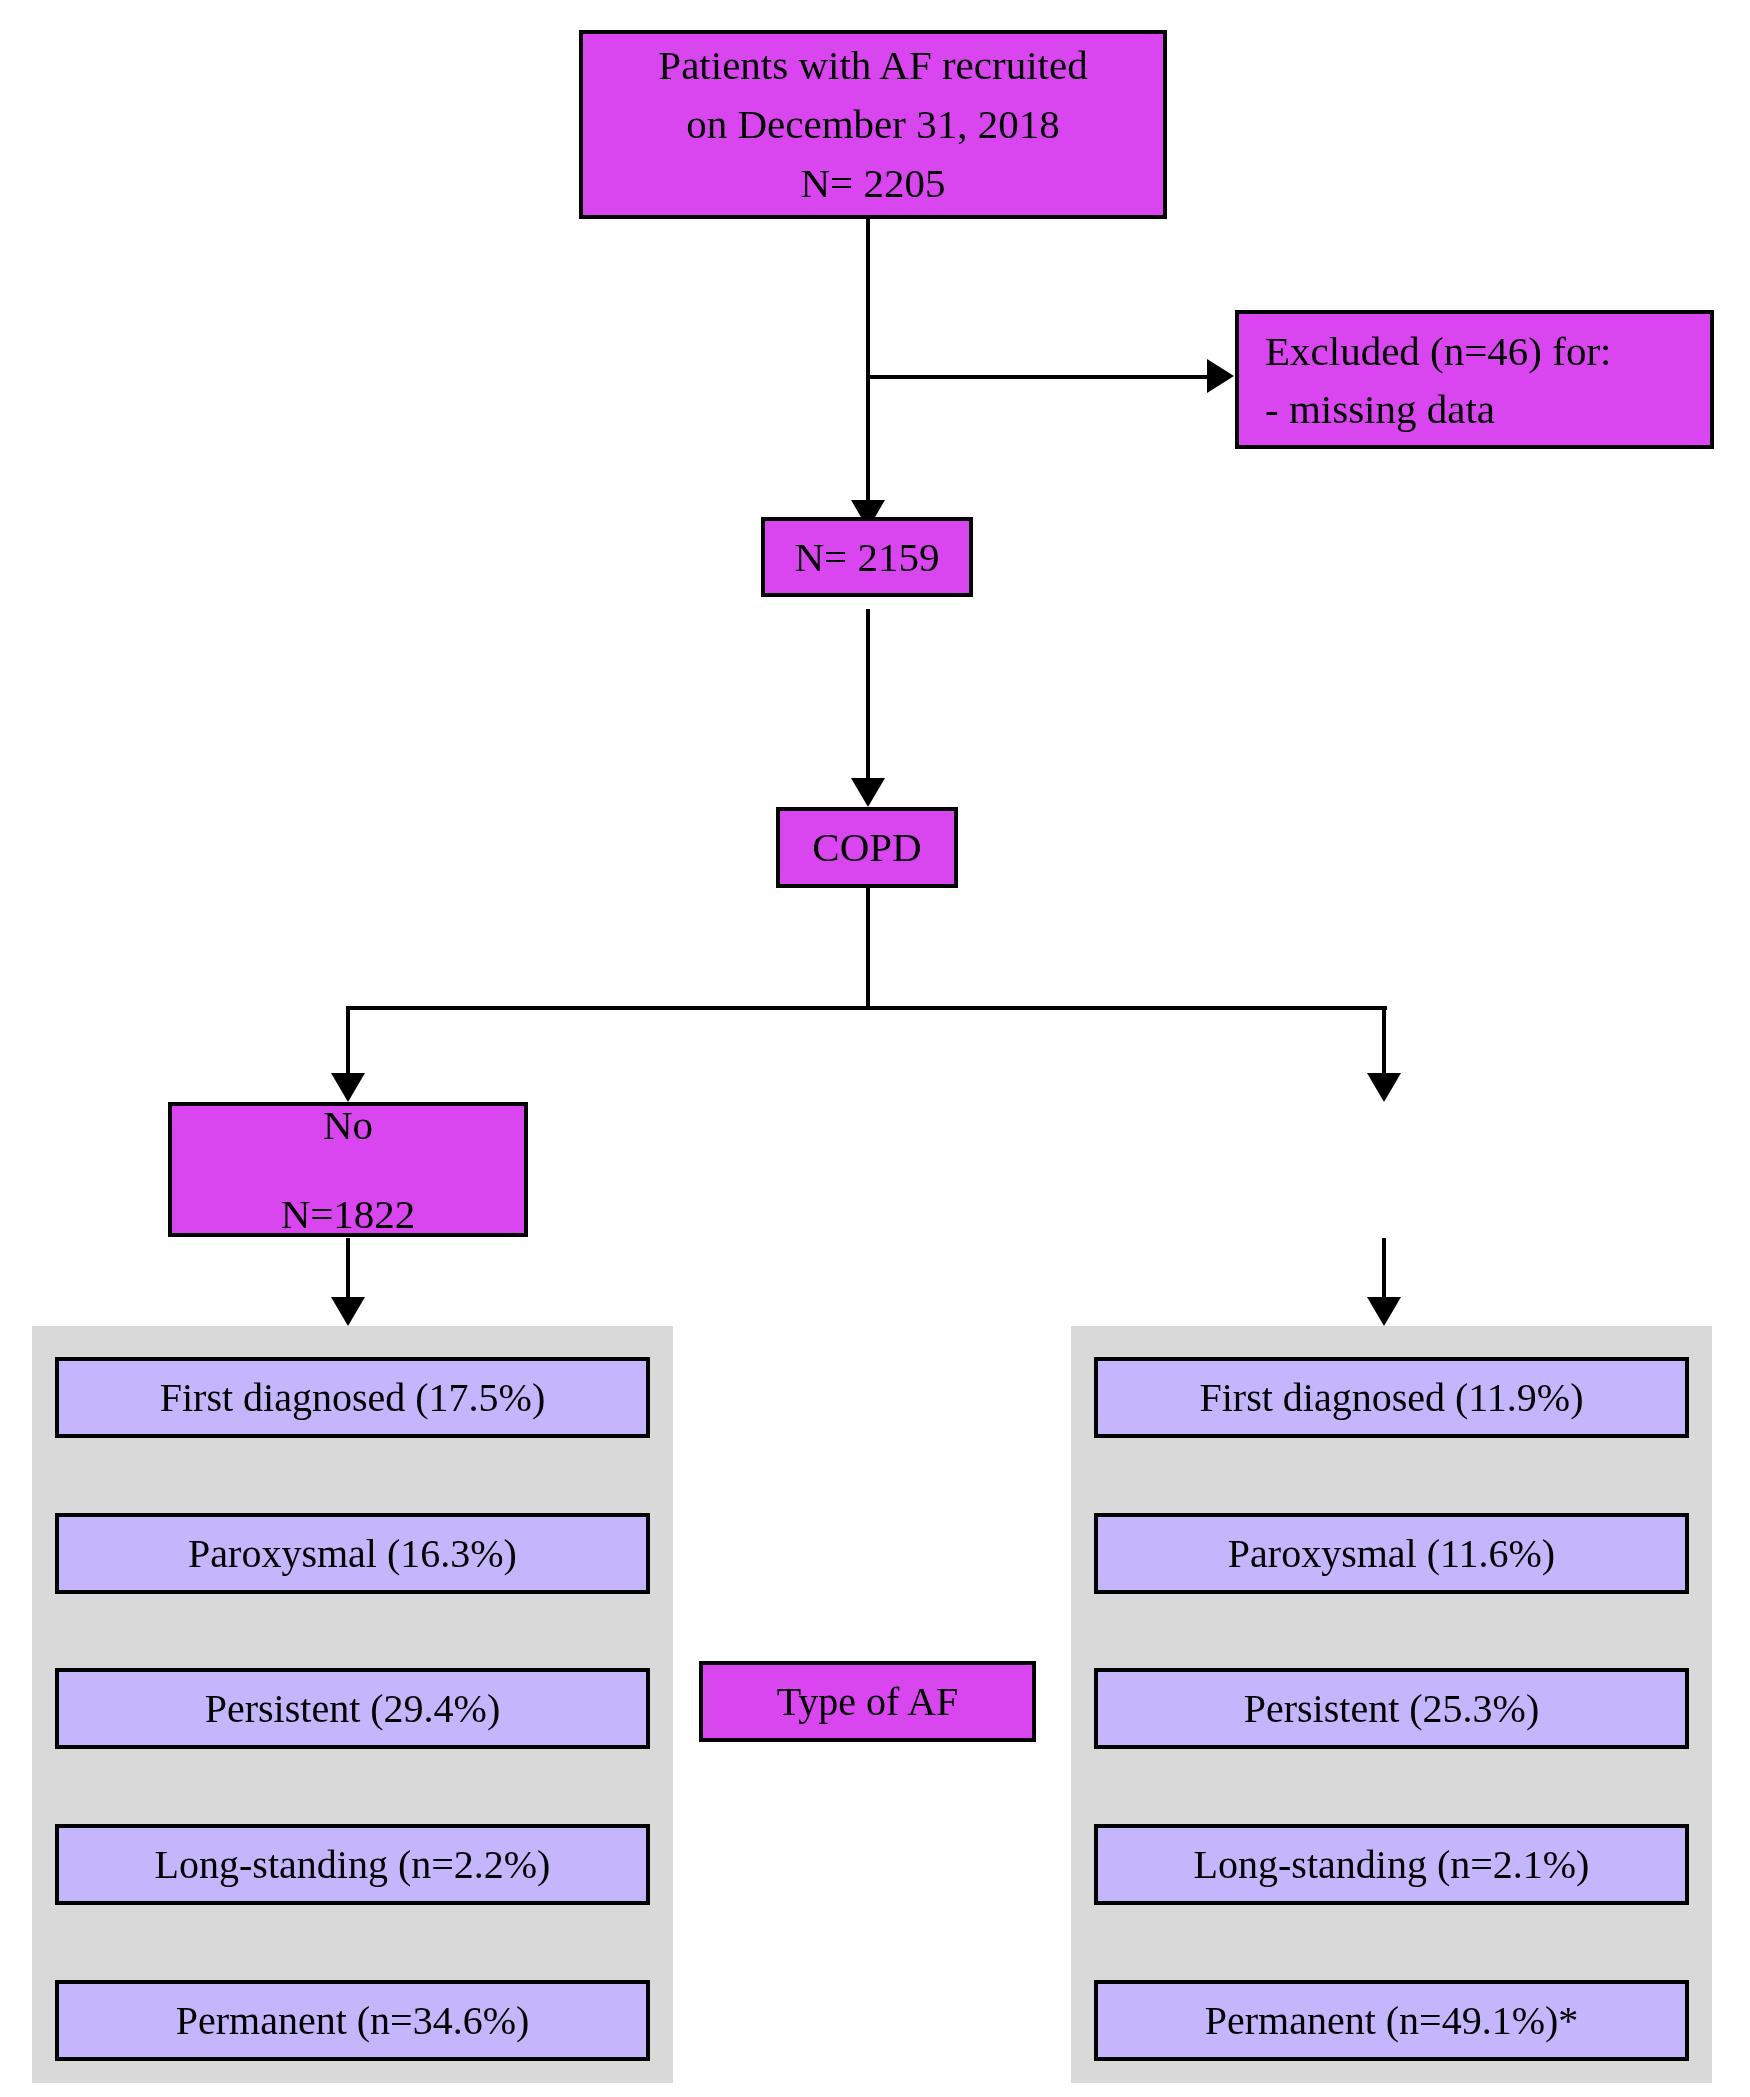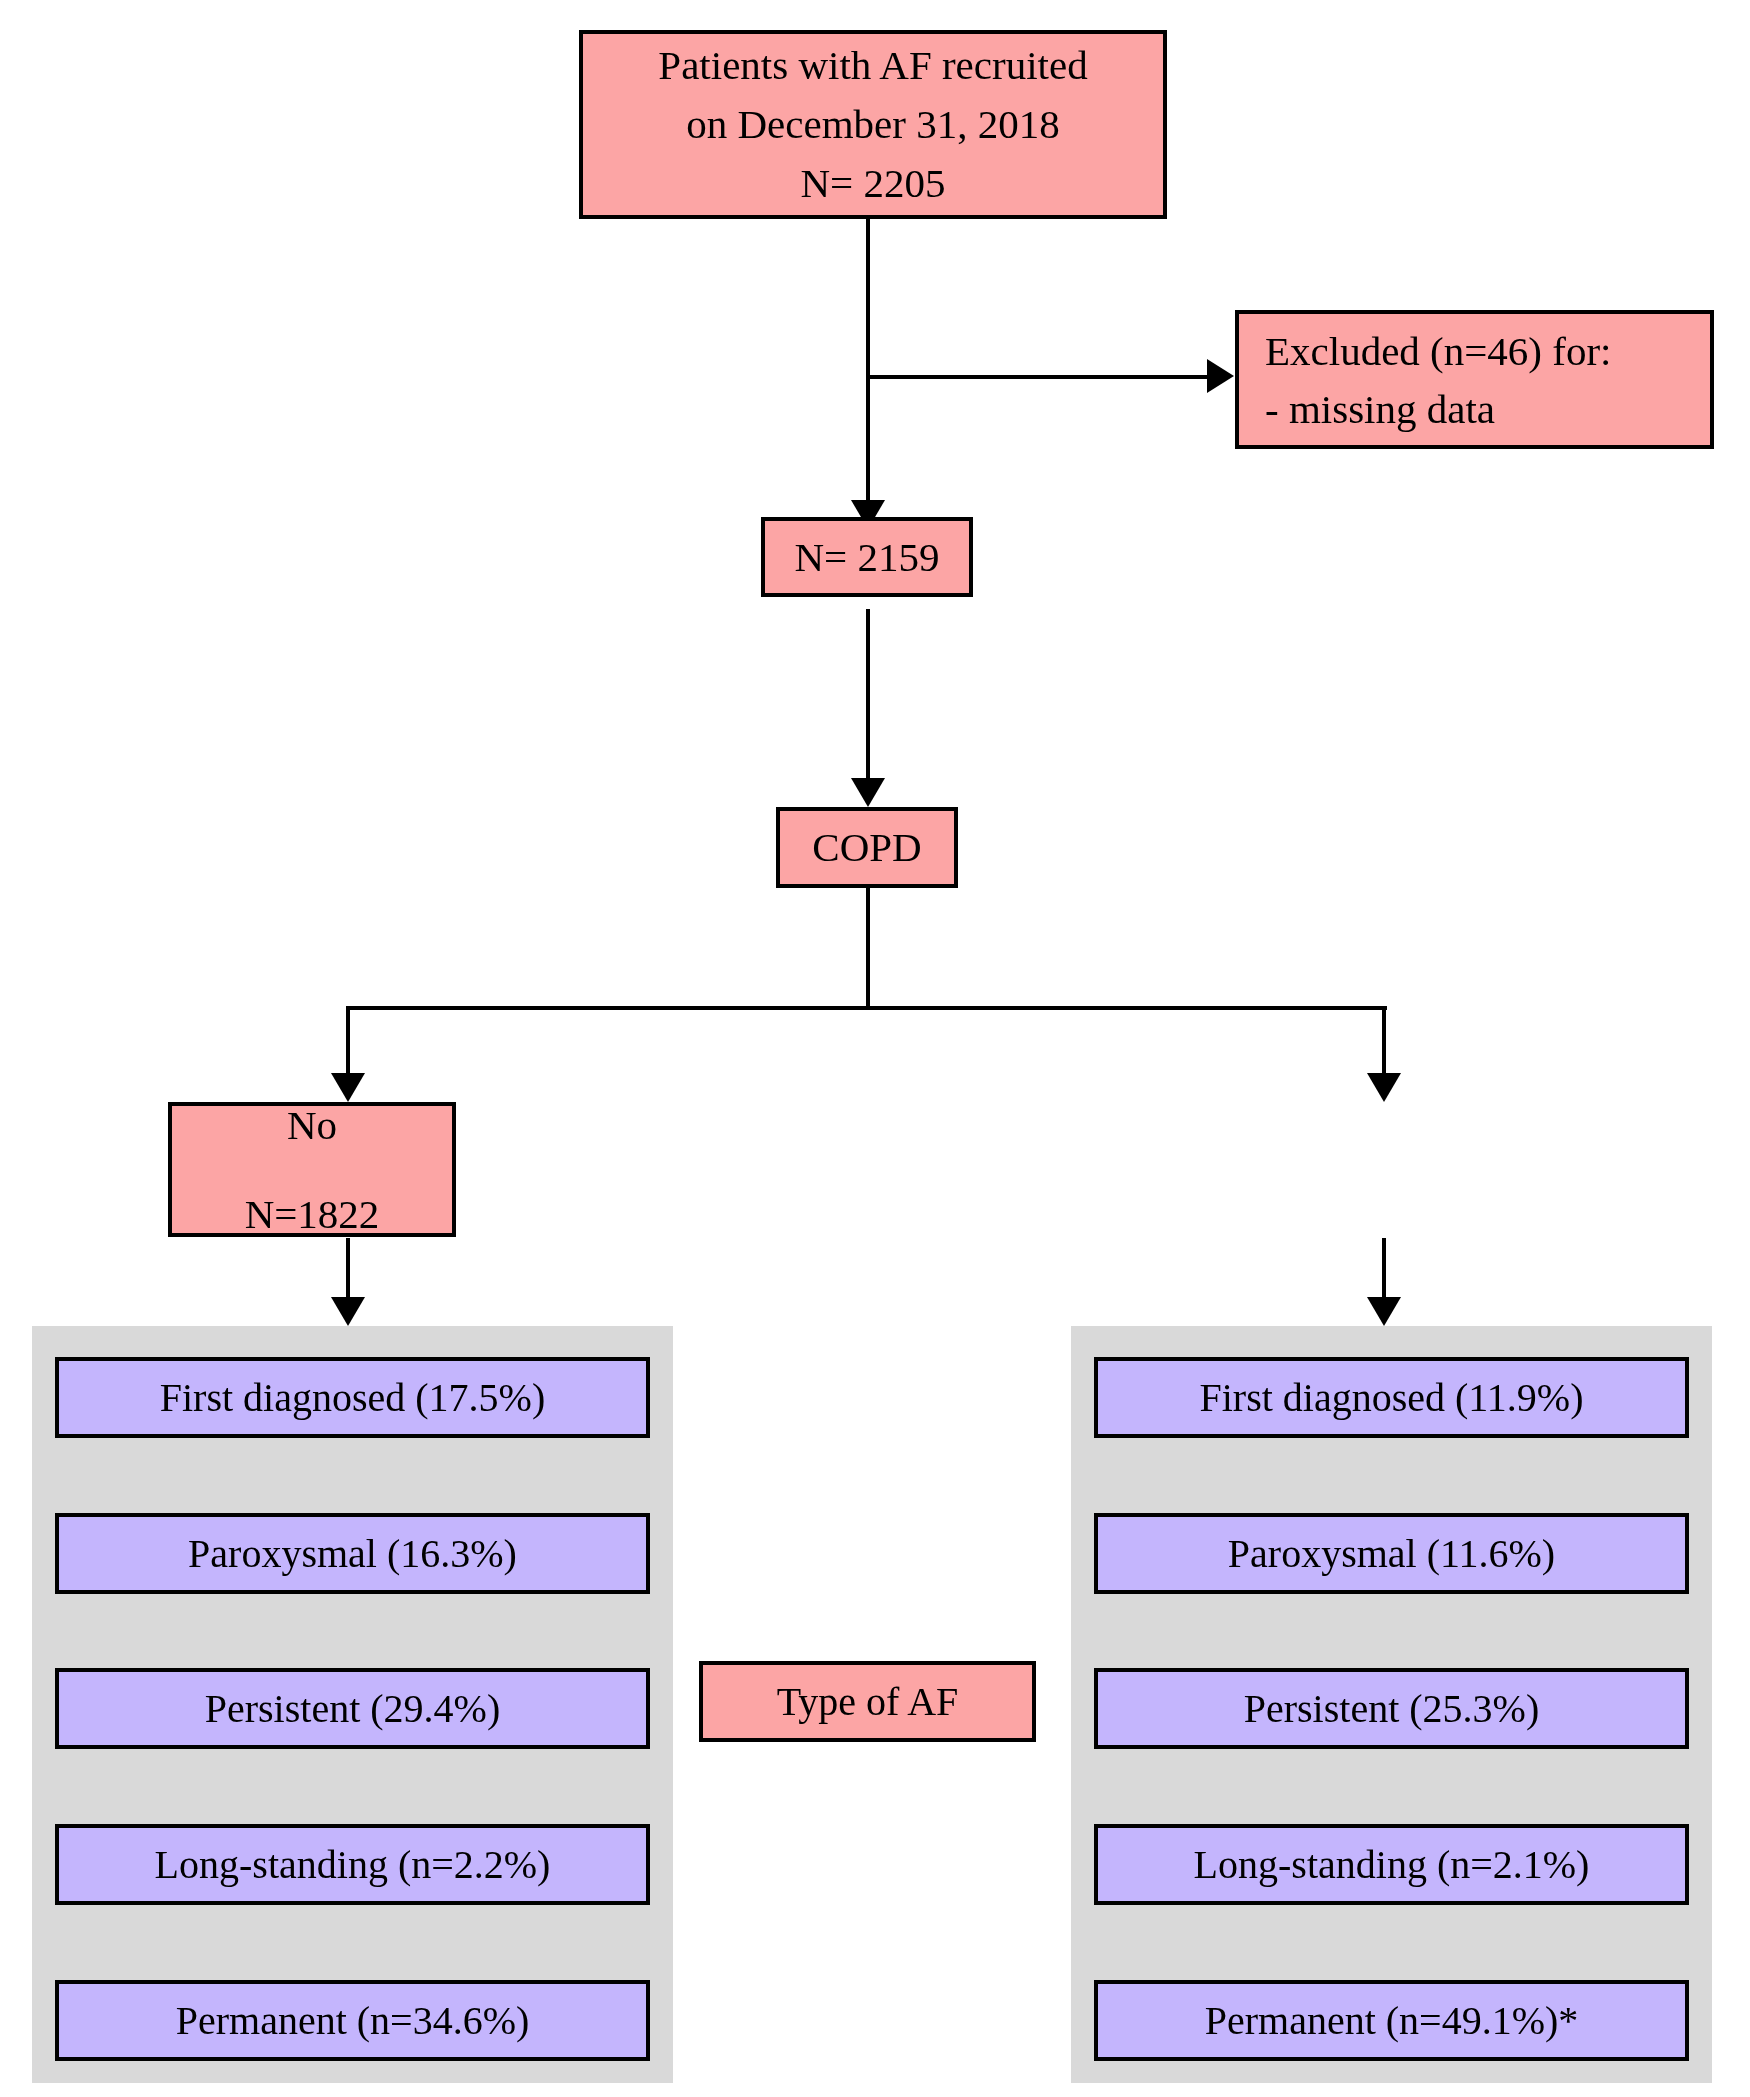--- a/index.html
+++ b/index.html
@@ -11,21 +11,21 @@
     position: relative;
     width: 1750px;
     height: 2097px;
     background: #ffffff;
     font-family: "Liberation Serif", "DejaVu Serif", serif;
     color: #000000;
   }
   .box {
     position: absolute;
     box-sizing: border-box;
-    background: #fca5a5;
+    background: #d946ef;
     border: 4.3px solid #000000;
     display: flex;
     flex-direction: column;
     align-items: center;
     justify-content: center;
     text-align: center;
     font-size: 41px;
     line-height: 59px;
   }
   .box .line { display: block; white-space: nowrap; }
@@ -33,21 +33,21 @@
   
   #box-top      { left: 579px;  top: 30px;   width: 588px; height: 189px; }
 
   
   #box-excluded { left: 1235px; top: 310px;  width: 479px; height: 139px;
                   align-items: flex-start; text-align: left;
                   padding-left: 26px; line-height: 58px; }
 
   #box-n2159    { left: 761px; top: 517px;  width: 212px; height: 80px; }
   #box-copd     { left: 776px; top: 807px; width: 182px; height: 81px; }
-  #box-no       { left: 168px;  top: 1102px; width: 288px; height: 135px; line-height: 61px; gap: 28px; }
+  #box-no       { left: 168px;  top: 1102px; width: 360px; height: 135px; line-height: 61px; gap: 28px; }
   #box-yes      { left: 1295px; top: 1102px; width: 178px; height: 135px; line-height: 61px; }
   #box-type     { left: 699px;  top: 1661px; width: 337px; height: 81px; font-size: 40px; }
 
   
   .vline, .hline {
     position: absolute;
     background: #000000;
   }
   #v-main-1   { left: 866px; top: 219px;  width: 3.6px;    height: 282px; }
   #h-excluded { left: 866px; top: 375px;  width: 341px;  height: 3.6px;   }

